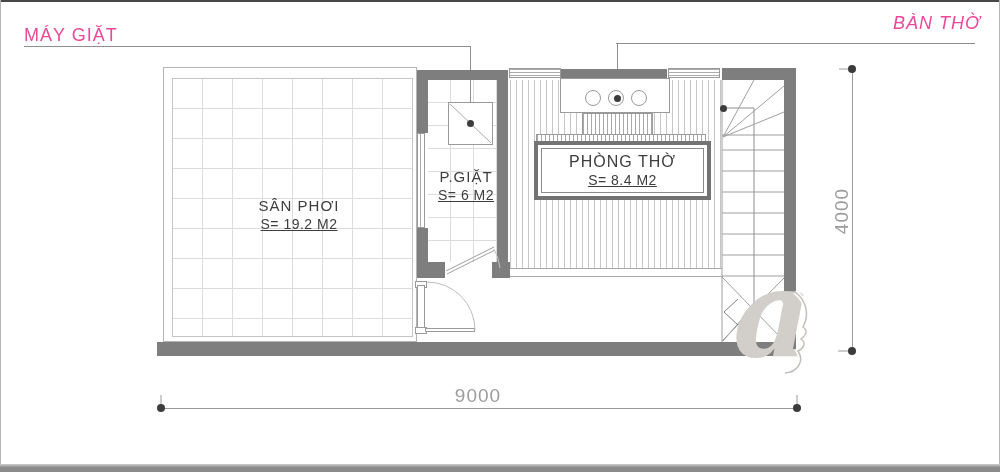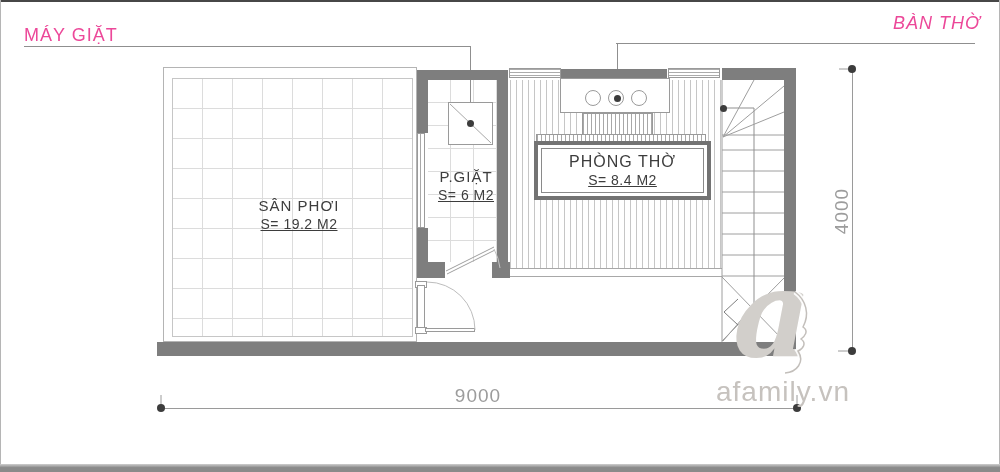--- a/index.html
+++ b/index.html
@@ -206,16 +206,15 @@
   <div class="abs dim-line-h" style="left:161px;top:408px;width:636px;"></div>
   <div class="abs dot" style="left:157px;top:404px;width:8px;height:8px;"></div>
   <div class="abs dot" style="left:793px;top:404px;width:8px;height:8px;"></div>
   <div class="abs dim-text" style="left:438px;top:385px;width:80px;">9000</div>
 
   <div class="abs wm-letter" style="left:733px;top:252px;">a</div>
   <svg class="overlay" width="1000" height="472" viewBox="0 0 1000 472">
     <path d="M 795 292 C 806 300 810 314 803 327 C 809 331 805 336 801 339 C 807 343 803 349 798 351 C 805 362 797 372 785 373 C 778 374 770 371 766 366" stroke="#ffffff" stroke-width="5" fill="none" opacity="0.9"></path>
     <path d="M 795 292 C 806 300 810 314 803 327 C 809 331 805 336 801 339 C 807 343 803 349 798 351 C 805 362 797 372 785 373" stroke="#c3bfbb" stroke-width="1.5" fill="none"></path>
   </svg>
-  <div class="abs wm-text" style="left:716px;top:376px;">afamily.vn</div>
 
   <div class="abs frame-bottom"></div>
 </div>
 
 </body></html>

